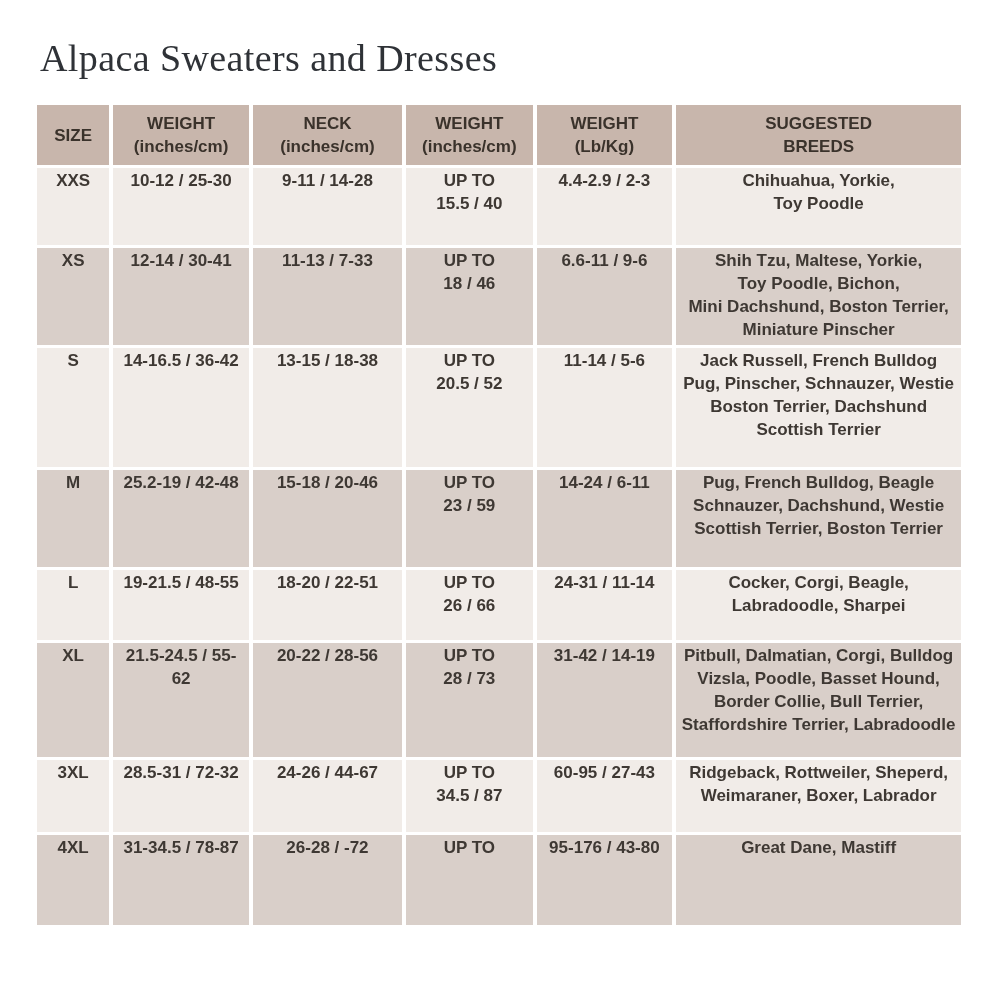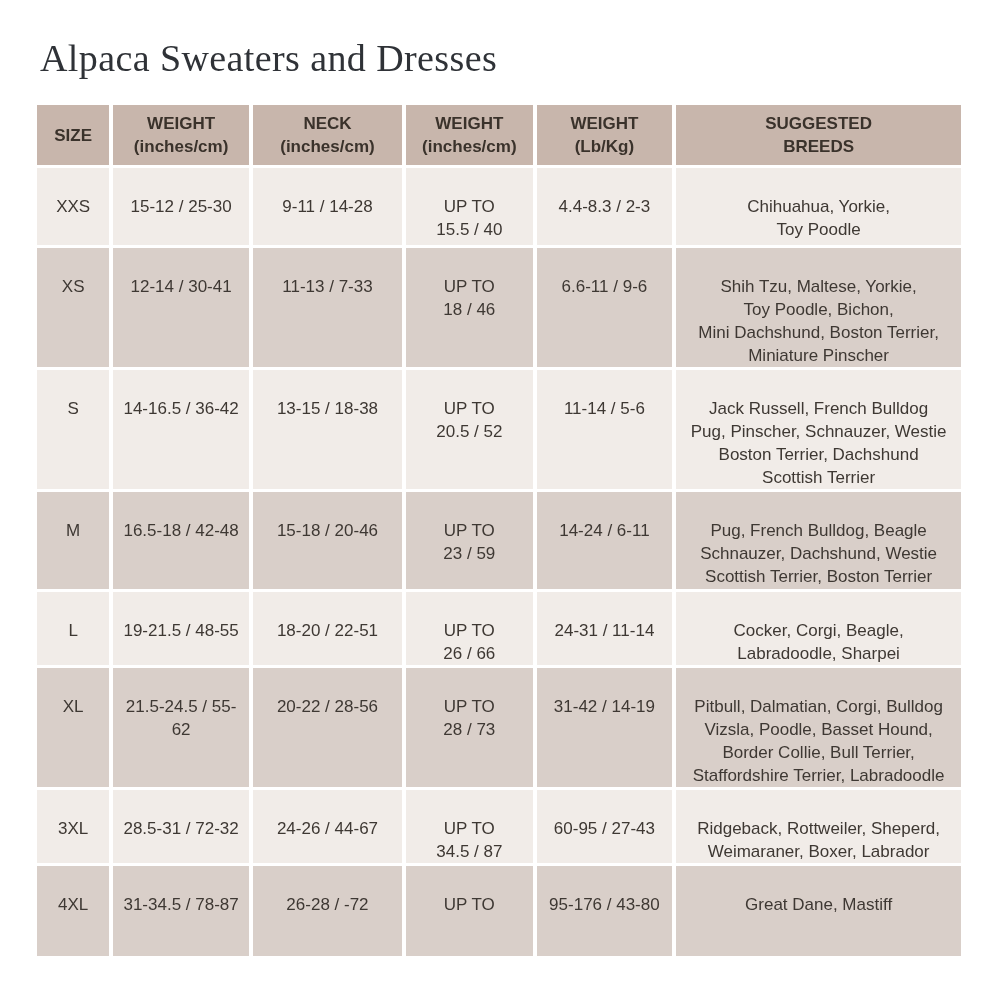--- a/index.html
+++ b/index.html
@@ -53,27 +53,27 @@
   }
   thead tr { height: 60px; }
   th {
     background: var(--header_bg);
     color: var(--header_text);
     font-weight: 700;
     vertical-align: middle;
   }
   td {
     vertical-align: top;
-    padding-top: 27px;
-    font-weight: 400;
+    padding-top: 1px;
+    font-weight: 700;
   }
   tbody tr:nth-child(odd) td  { background: var(--row_light); }
   tbody tr:nth-child(even) td { background: var(--row_dark); }
   tr.r1 { height: 77px; }
-  tr.r2 { height: 114px; }
+  tr.r2 { height: 97px; }
   tr.r3 { height: 119px; }
   tr.r4 { height: 97px; }
   tr.r5 { height: 70px; }
   tr.r6 { height: 114px; margin-top: 16px; }
   tr.r7 { height: 92px; }
   tr.r8 { height: 72px; }
   tr.r9 { height: 90px; }
 </style>
 </head>
 <body>
@@ -102,25 +102,25 @@
 (inches/cm)</th>
         <th>WEIGHT
 (Lb/Kg)</th>
         <th>SUGGESTED
 BREEDS</th>
       </tr>
     </thead>
     <tbody>
       <tr class="r1">
         <td>XXS</td>
-        <td>15-12 / 25-30</td>
+        <td>10-12 / 25-30</td>
         <td>9-11 / 14-28</td>
         <td>UP TO
 15.5 / 40</td>
-        <td>4.4-8.3 / 2-3</td>
+        <td>4.4-2.9 / 2-3</td>
         <td>Chihuahua, Yorkie,
 Toy Poodle</td>
       </tr>
       <tr class="r2">
         <td>XS</td>
         <td>12-14 / 30-41</td>
         <td>11-13 / 7-33</td>
         <td>UP TO
 18 / 46</td>
         <td>6.6-11 / 9-6</td>
@@ -136,21 +136,21 @@
         <td>UP TO
 20.5 / 52</td>
         <td>11-14 / 5-6</td>
         <td>Jack Russell, French Bulldog
 Pug, Pinscher, Schnauzer, Westie
 Boston Terrier, Dachshund
 Scottish Terrier</td>
       </tr>
       <tr class="r4">
         <td>M</td>
-        <td>16.5-18 / 42-48</td>
+        <td>25.2-19 / 42-48</td>
         <td>15-18 / 20-46</td>
         <td>UP TO
 23 / 59</td>
         <td>14-24 / 6-11</td>
         <td>Pug, French Bulldog, Beagle
 Schnauzer, Dachshund, Westie
 Scottish Terrier, Boston Terrier</td>
       </tr>
       <tr class="r5">
         <td>L</td>

